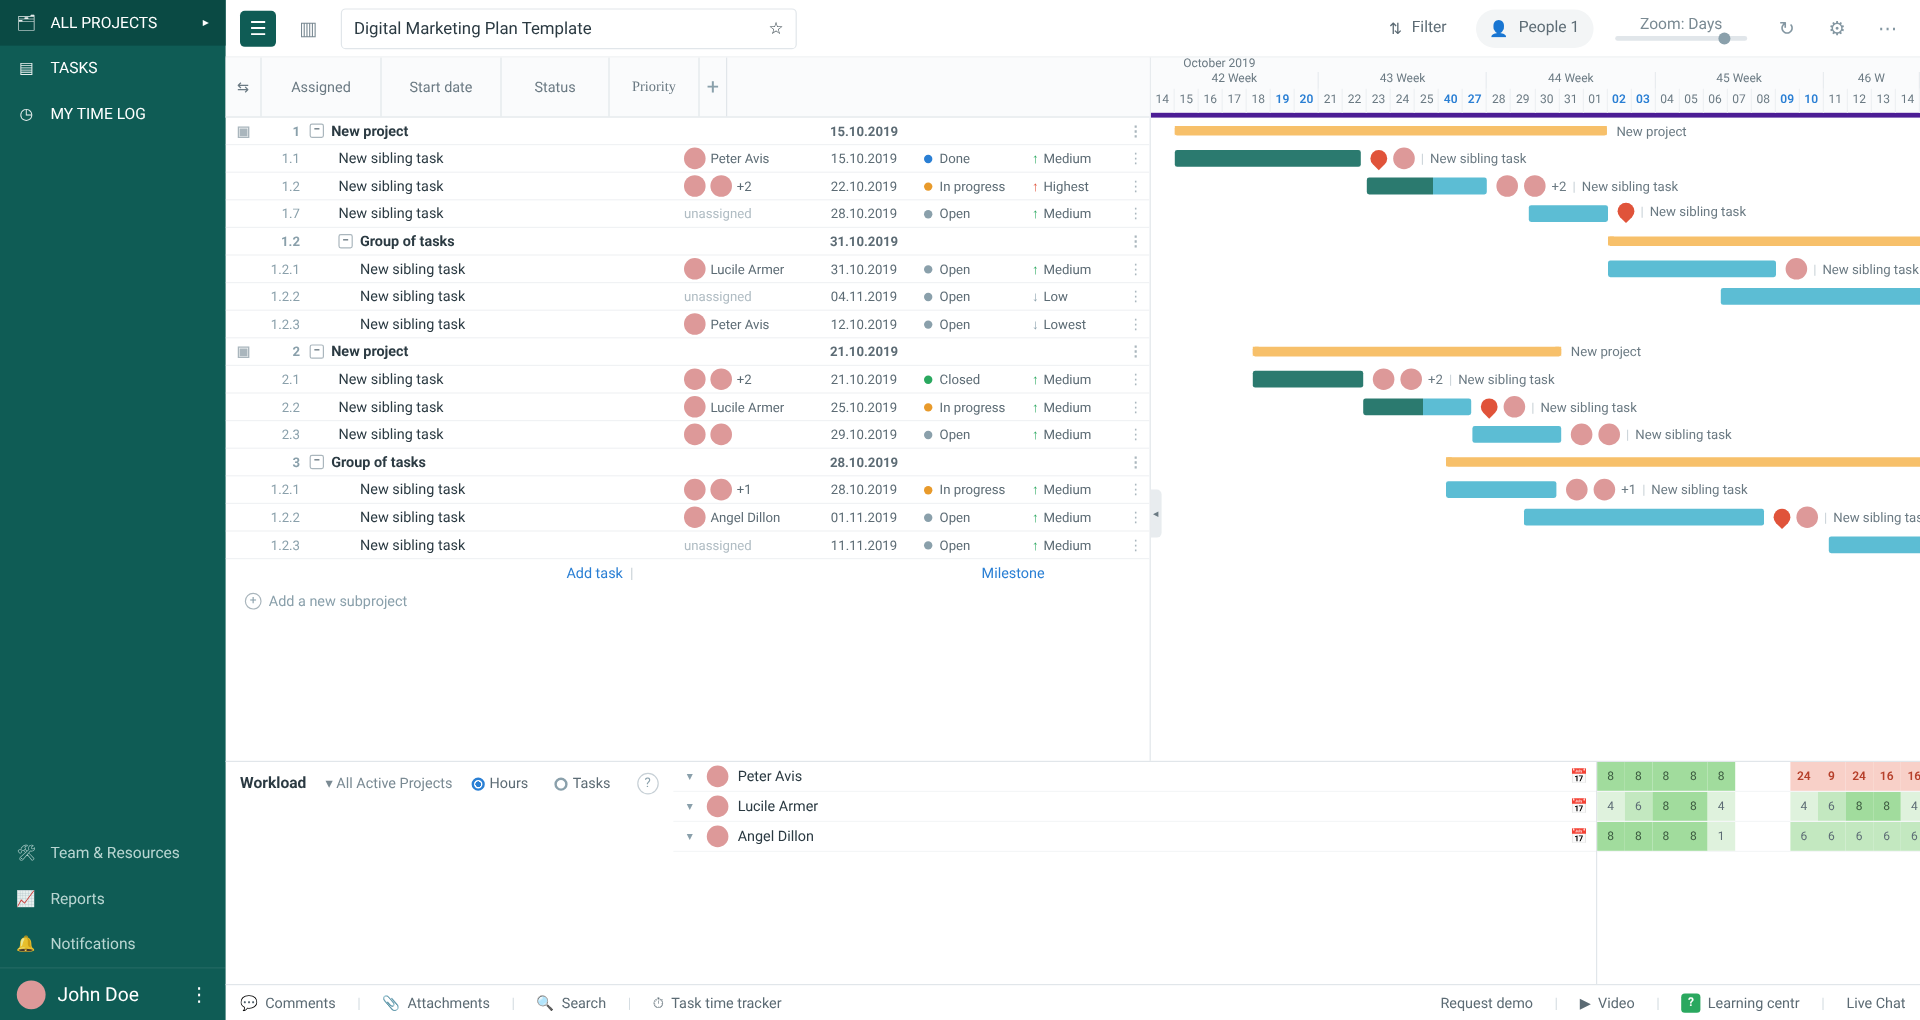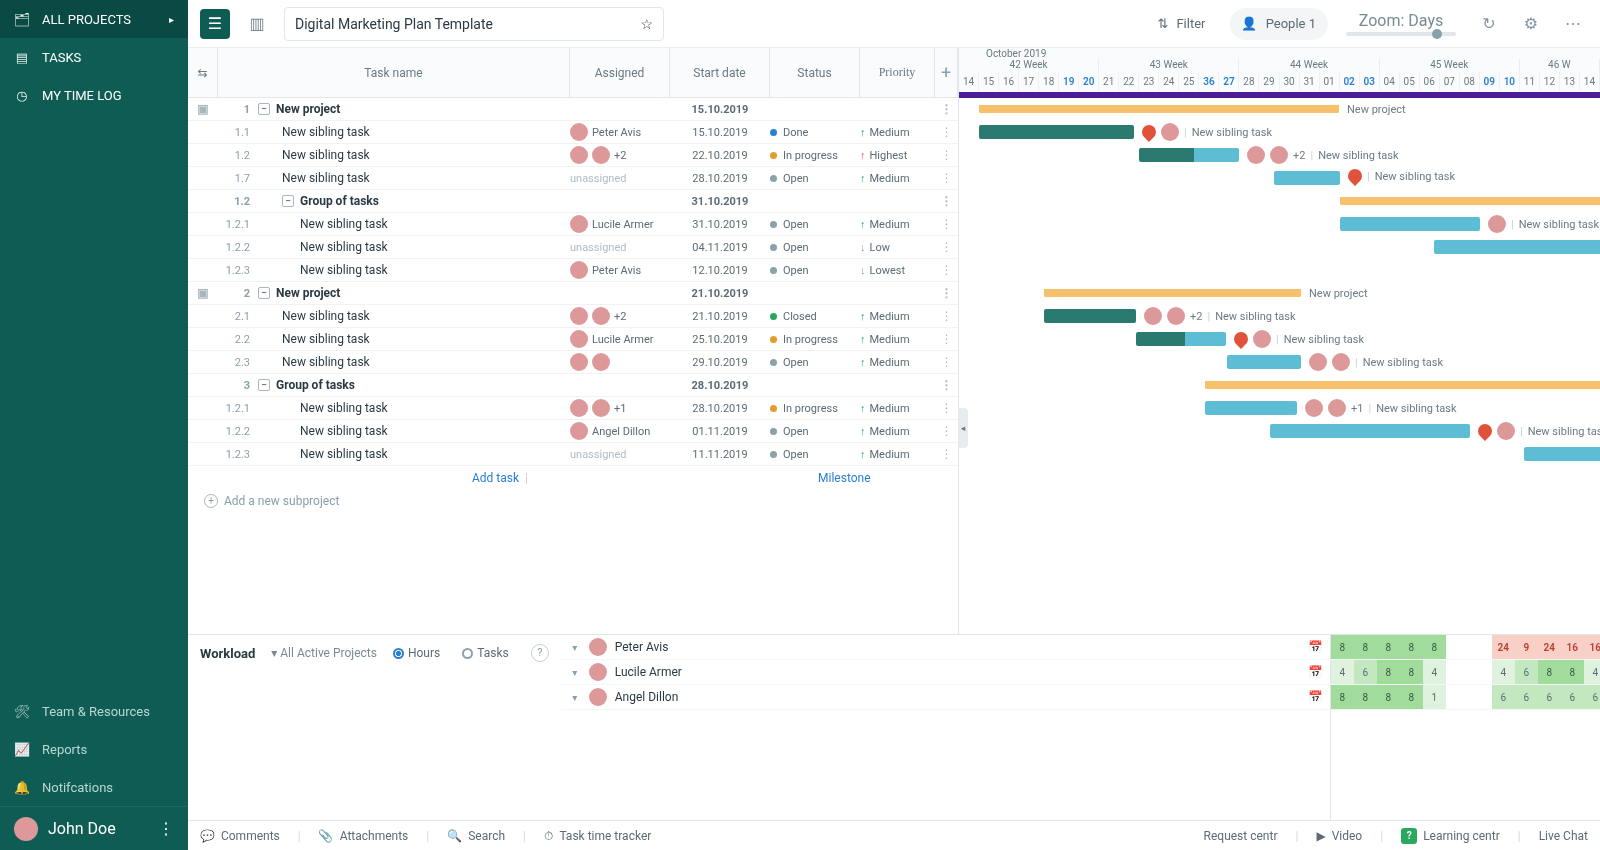--- a/index.html
+++ b/index.html
@@ -23,21 +23,21 @@
 .topbar{height:48px;display:flex;align-items:center;padding:0 12px;gap:12px;border-bottom:1px solid #eceff1;}
 .view-btn{width:30px;height:30px;display:flex;align-items:center;justify-content:center;border-radius:4px;cursor:pointer;color:#7a8a93;}
 .view-btn.active{background:#0f5c55;color:#fff;}
 .title-input{display:flex;align-items:center;border:1px solid #e1e6ea;border-radius:4px;height:34px;padding:0 10px;width:380px;}
 .title-input span{font-size:14px;color:#2b3a42;}
 .star{margin-left:auto;color:#c9d2d8;cursor:pointer;}
 .topbar-spacer{flex:1;}
 .tb-btn{display:flex;align-items:center;height:32px;padding:0 12px;border-radius:20px;gap:8px;cursor:pointer;color:#5c6b74;font-size:13px;}
 .tb-btn.pill{background:#f3f5f6;}
 .zoom{display:flex;flex-direction:column;align-items:center;margin:0 6px;}
-.zoom-label{font-size:16px;color:#7a8a93;}
+.zoom-label{font-size:13px;color:#7a8a93;}
 .zoom-track{width:110px;height:4px;background:#e1e6ea;border-radius:2px;position:relative;margin-top:2px;}
 .zoom-thumb{width:10px;height:10px;background:#8aa0ab;border-radius:50%;position:absolute;top:-3px;left:78%;}
 .ico-btn{width:30px;height:30px;display:flex;align-items:center;justify-content:center;color:#8497a2;cursor:pointer;}
 
 .workspace{flex:1;display:flex;min-height:0;}
 .grid{flex:0 0 770px;display:flex;flex-direction:column;border-right:1px solid #e1e6ea;}
 .grid-head{height:50px;display:flex;border-bottom:1px solid #e1e6ea;background:#fafbfc;}
 .gh-cell{border-right:1px solid #e1e6ea;display:flex;align-items:center;justify-content:center;font-size:12px;color:#6b7a83;}
 .gh-expand{width:30px;}
 .gh-name{width:352px;}
@@ -66,21 +66,21 @@
 .pr-up-red{color:#e0533a;}
 .pr-down{color:#8aa0ab;}
 .unassigned{color:#b0bcc3;}
 .actions-row{height:23px;display:flex;align-items:center;font-size:12px;}
 .actions-row .link{color:#2a7fd4;cursor:pointer;margin-left:284px;text-align:right;}
 .actions-row .sep{color:#c7d0d6;margin:0 6px;}
 .add-sub{height:23px;display:flex;align-items:center;gap:6px;font-size:12px;color:#8aa0ab;padding-left:16px;cursor:pointer;}
 .add-sub .plus-circ{width:14px;height:14px;border:1px solid #aab6bd;border-radius:50%;display:inline-flex;align-items:center;justify-content:center;font-size:10px;}
 
 .gantt{flex:1;display:flex;flex-direction:column;min-width:0;position:relative;overflow:hidden;}
-.timeline-head{height:50px;border-bottom:6px solid #4c1d95;background:#fafbfc;display:flex;flex-direction:column;}
+.timeline-head{height:50px;border-bottom:4px solid #4c1d95;background:#fafbfc;display:flex;flex-direction:column;}
 .th-month{height:14px;font-size:10px;color:#6b7a83;padding-left:27px;}
 .th-weeks{height:16px;display:flex;}
 .th-week{border-right:1px solid #e8ecef;text-align:center;font-size:10px;color:#6b7a83;}
 .th-days{height:20px;display:flex;}
 .th-day{width:23px;border-right:1px solid #eef1f3;text-align:center;font-size:10px;color:#6b7a83;line-height:20px;}
 .th-day.today{color:#2a7fd4;font-weight:600;}
 .gantt-body{flex:1;position:relative;}
 .grow{height:23px;position:relative;}
 .bar{position:absolute;height:14px;top:4px;border-radius:2px;}
 .bar.summary{background:#f7c06a;height:8px;top:7px;}
@@ -188,21 +188,20 @@
     </div>
     <div class="ico-btn">↻</div>
     <div class="ico-btn">⚙</div>
     <div class="ico-btn">⋯</div>
   </div>
 
   <div class="workspace">
     <div class="grid">
       <div class="grid-head">
         <div class="gh-cell gh-expand">⇆</div>
-        <div class="gh-cell gh-name">Task name</div>
         <div class="gh-cell gh-assigned">Assigned</div>
         <div class="gh-cell gh-date">Start date</div>
         <div class="gh-cell gh-status">Status</div>
         <div class="gh-cell gh-priority">Priority</div>
         <div class="gh-cell gh-add">+</div>
       </div>
       <div class="grid-body" id="grid-body">
           <div class="row grp">
             <div class="c-expand">
               <span>▣</span>
@@ -553,21 +552,21 @@
             <div class="th-day">16</div>
             <div class="th-day">17</div>
             <div class="th-day">18</div>
             <div class="th-day today">19</div>
             <div class="th-day today">20</div>
             <div class="th-day">21</div>
             <div class="th-day">22</div>
             <div class="th-day">23</div>
             <div class="th-day">24</div>
             <div class="th-day">25</div>
-            <div class="th-day today">36</div>
+            <div class="th-day today">40</div>
             <div class="th-day today">27</div>
             <div class="th-day">28</div>
             <div class="th-day">29</div>
             <div class="th-day">30</div>
             <div class="th-day">31</div>
             <div class="th-day">01</div>
             <div class="th-day today">02</div>
             <div class="th-day today">03</div>
             <div class="th-day">04</div>
             <div class="th-day">05</div>
@@ -868,21 +867,21 @@
         <span>🔍</span>
         <span>Search</span>
       </div>
     <span class="divider">|</span>
     <div class="fitem">
         <span>⏱</span>
         <span>Task time tracker</span>
       </div>
     <div class="footer-spacer"></div>
     <div class="fitem">
-        <span>Request centr</span>
+        <span>Request demo</span>
       </div>
     <span class="divider">|</span>
     <div class="fitem">
         <span>▶</span>
         <span>Video</span>
       </div>
     <span class="divider">|</span>
     <div class="fitem">
         <span class="learn-badge">?</span>
         <span>Learning centr</span>

